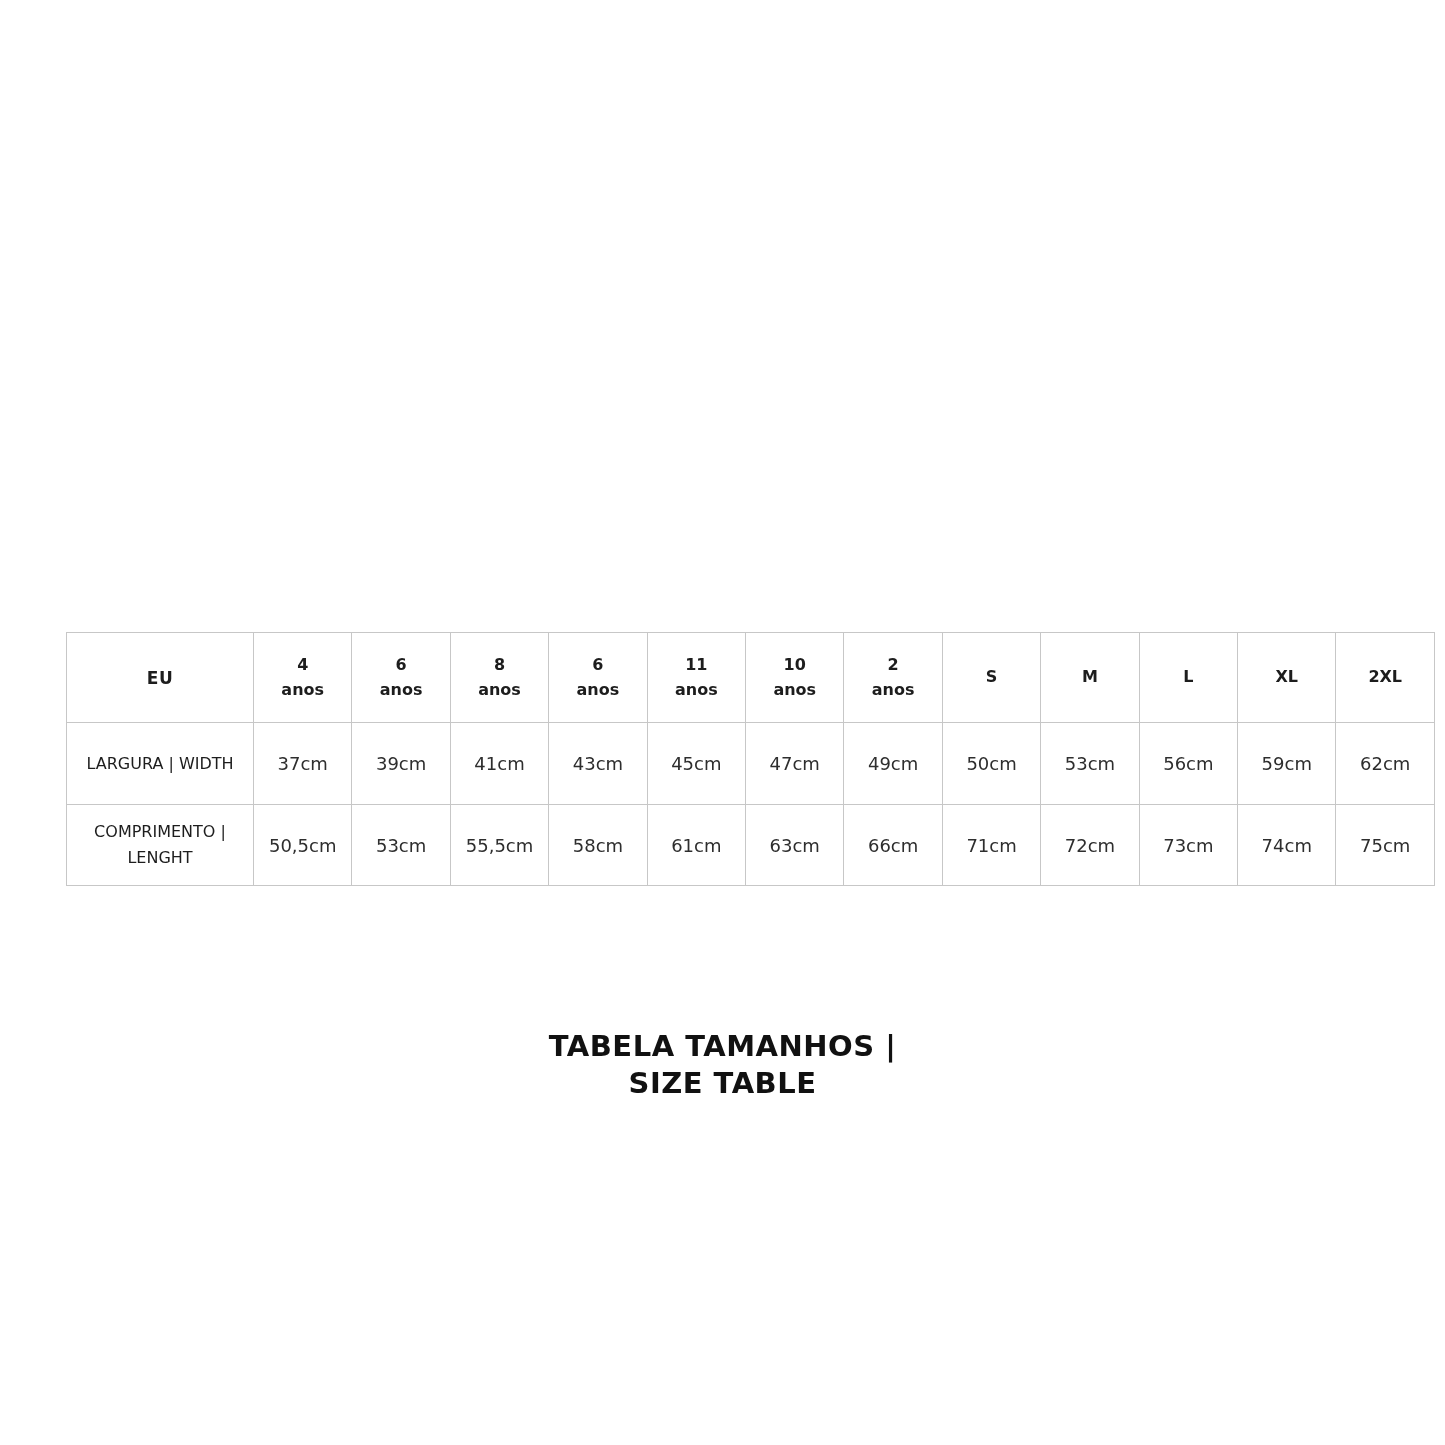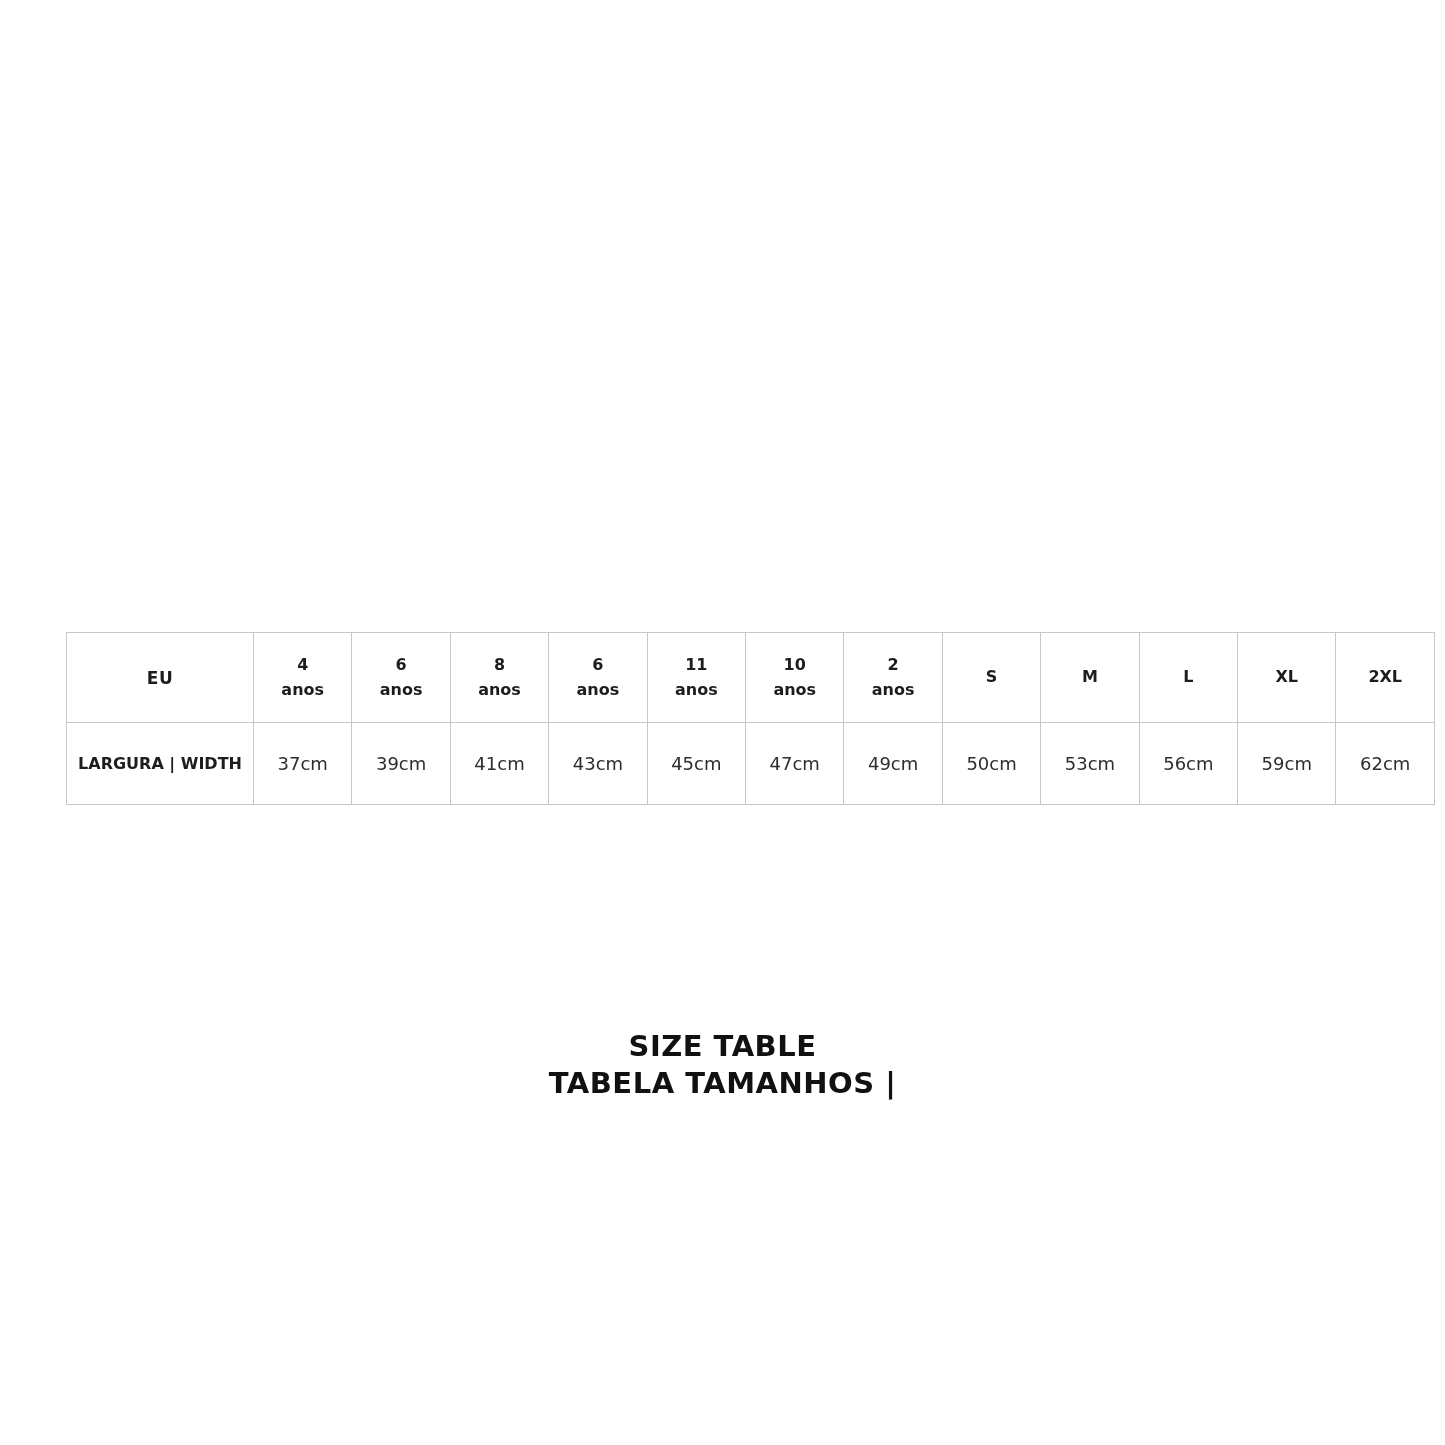--- a/index.html
+++ b/index.html
@@ -45,21 +45,21 @@
     color:var(--text-strong);
   }
   th.col-head{
     font-weight:700;
     font-size:16px;
     line-height:1.55;
     color:var(--text-strong);
     white-space:pre-line;
   }
   th.row-head{
-    font-weight:700;
+    font-weight:400;
     font-size:16px;
     line-height:1.6;
     color:var(--text-strong);
     padding:0 0;
   }
   td.value-cell{
     font-weight:400;
     font-size:18px;
     color:var(--text-data);
   }
@@ -120,20 +120,35 @@
           <td class="value-cell">43cm</td>
           <td class="value-cell">45cm</td>
           <td class="value-cell">47cm</td>
           <td class="value-cell">49cm</td>
           <td class="value-cell">50cm</td>
           <td class="value-cell">53cm</td>
           <td class="value-cell">56cm</td>
           <td class="value-cell">59cm</td>
           <td class="value-cell">62cm</td>
         </tr>
+        <tr class="data-row-2">
+          <th class="row-head">COMPRIMENTO | LENGHT</th>
+          <td class="value-cell">50,5cm</td>
+          <td class="value-cell">53cm</td>
+          <td class="value-cell">55,5cm</td>
+          <td class="value-cell">58cm</td>
+          <td class="value-cell">61cm</td>
+          <td class="value-cell">63cm</td>
+          <td class="value-cell">66cm</td>
+          <td class="value-cell">71cm</td>
+          <td class="value-cell">72cm</td>
+          <td class="value-cell">73cm</td>
+          <td class="value-cell">74cm</td>
+          <td class="value-cell">75cm</td>
+        </tr>
       </tbody>
   </table>
 </div>
 
 <div class="table-title">
+  <div>TABELA TAMANHOS |</div>
   <div>SIZE TABLE</div>
-  <div>TABELA TAMANHOS |</div>
 </div>
 
 </body></html>

